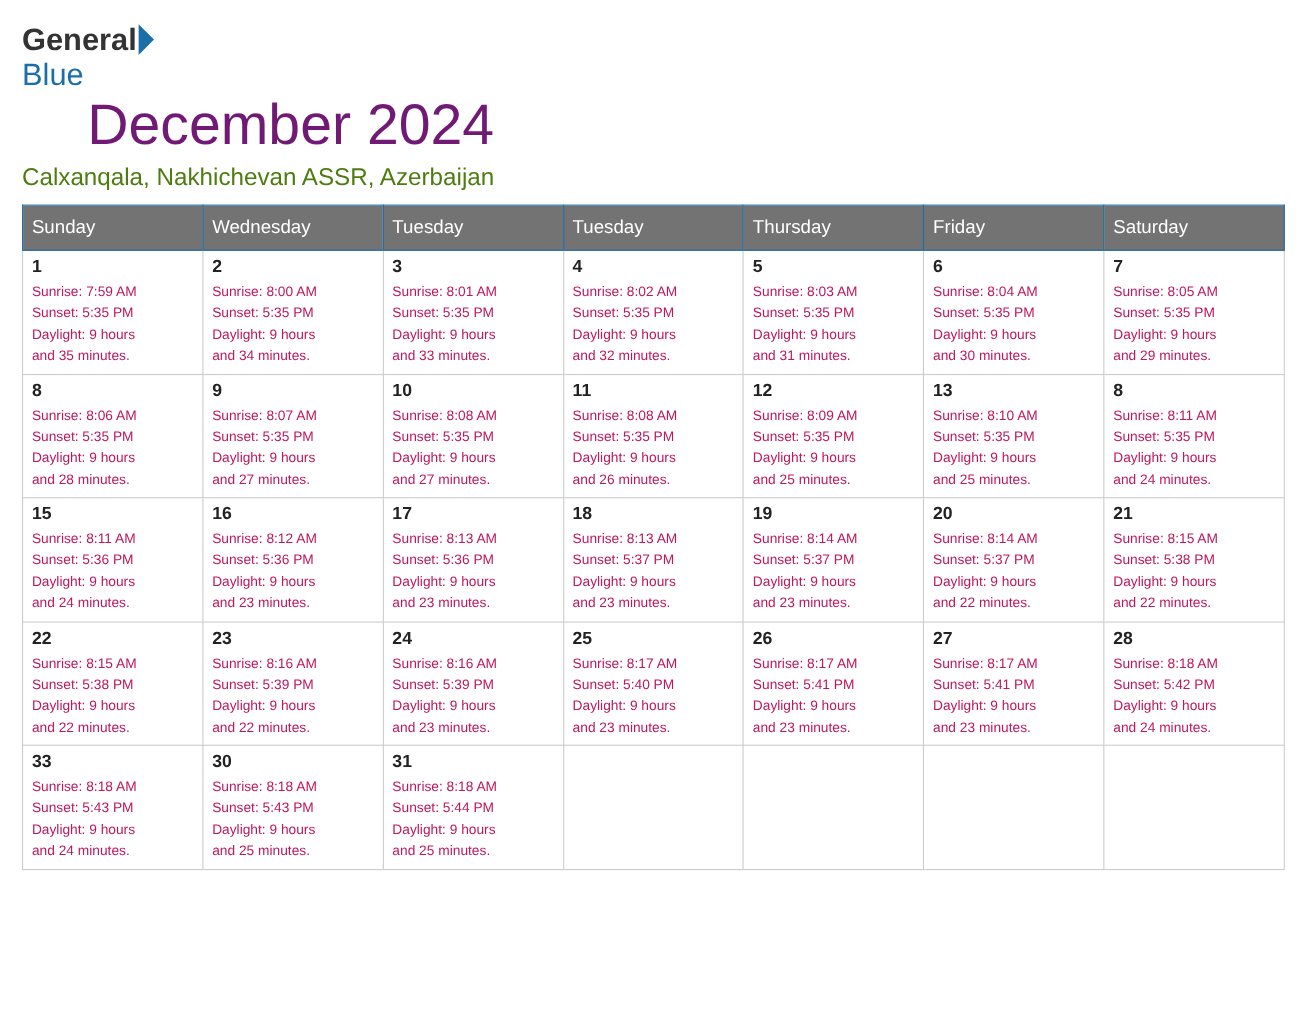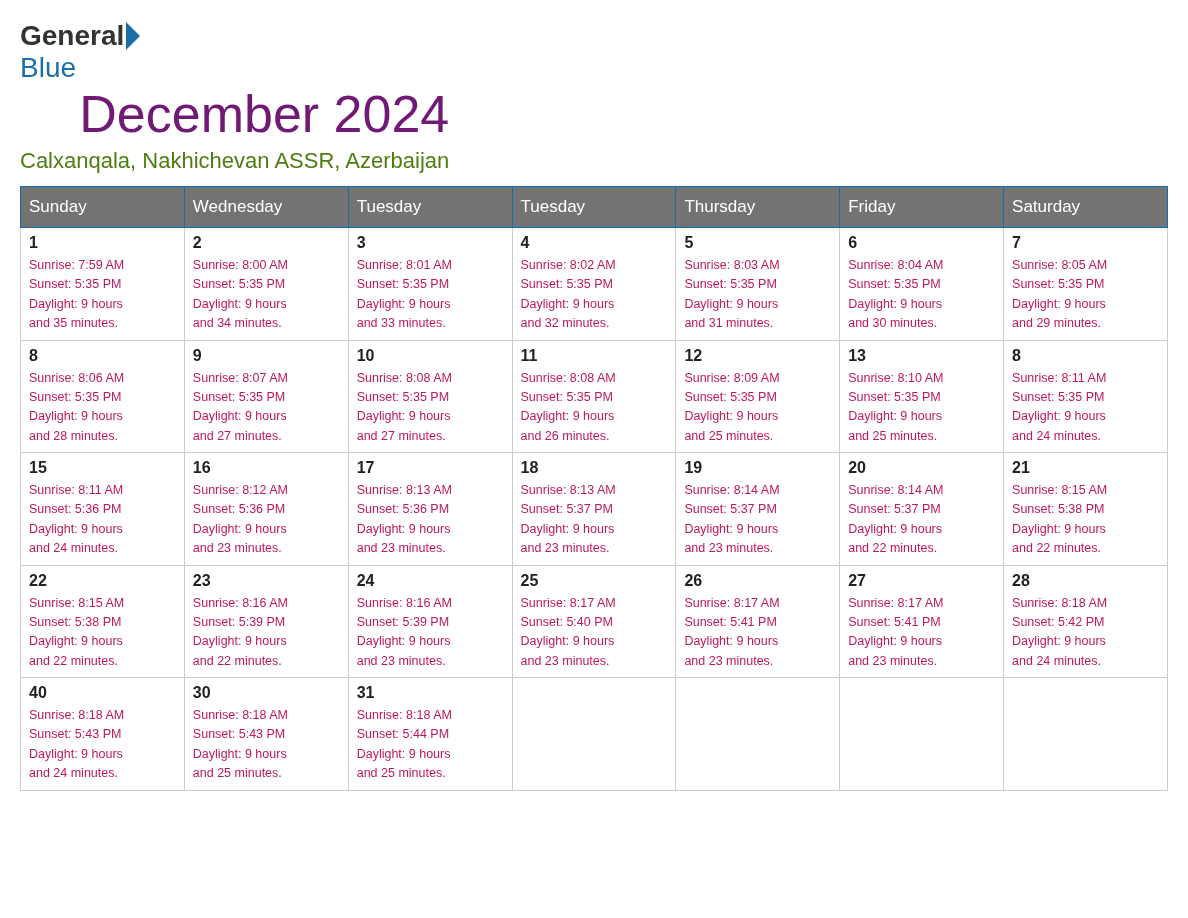--- a/index.html
+++ b/index.html
@@ -245,21 +245,21 @@
           <div class="day-number">27</div>
           <div class="day-info">Sunrise: 8:17 AM<br>Sunset: 5:41 PM<br>Daylight: 9 hours<br>and 23 minutes.</div>
         </td>
         <td>
           <div class="day-number">28</div>
           <div class="day-info">Sunrise: 8:18 AM<br>Sunset: 5:42 PM<br>Daylight: 9 hours<br>and 24 minutes.</div>
         </td>
       </tr>
       <tr class="row-border">
         <td>
-          <div class="day-number">40</div>
+          <div class="day-number">33</div>
           <div class="day-info">Sunrise: 8:18 AM<br>Sunset: 5:43 PM<br>Daylight: 9 hours<br>and 24 minutes.</div>
         </td>
         <td>
           <div class="day-number">30</div>
           <div class="day-info">Sunrise: 8:18 AM<br>Sunset: 5:43 PM<br>Daylight: 9 hours<br>and 25 minutes.</div>
         </td>
         <td>
           <div class="day-number">31</div>
           <div class="day-info">Sunrise: 8:18 AM<br>Sunset: 5:44 PM<br>Daylight: 9 hours<br>and 25 minutes.</div>
         </td>

